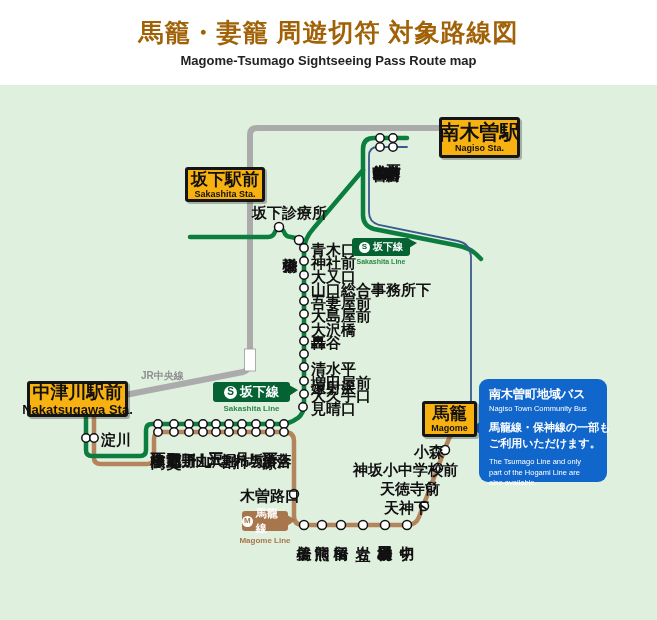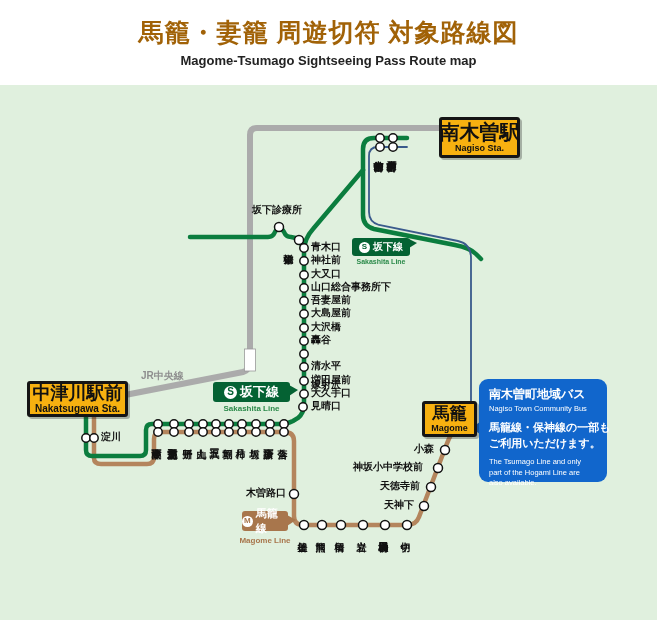--- a/index.html
+++ b/index.html
@@ -2,21 +2,21 @@
 <html><head>
 <meta charset="utf-8">
 <style>
   html,body{margin:0;padding:0;}
   body{width:657px;height:620px;font-family:"Liberation Sans","DejaVu Sans",sans-serif;background:#fff;overflow:hidden;}
   .header{position:absolute;left:0;top:0;width:657px;height:85px;background:#fff;text-align:center;}
   .title-ja{margin-top:16px;font-size:25px;font-weight:bold;color:#a16207;letter-spacing:1px;}
   .title-en{margin-top:4px;font-size:13px;font-weight:bold;color:#222;}
   .map{position:absolute;left:0;top:85px;width:657px;height:535px;background:#e0f0de;}
   .map svg{position:absolute;left:0;top:0;}
-  .lbl{position:absolute;font-size:10px;font-weight:bold;color:#111;white-space:nowrap;line-height:1;}
+  .lbl{position:absolute;font-size:15px;font-weight:bold;color:#111;white-space:nowrap;line-height:1;}
   .vlbl{writing-mode:vertical-rl;text-orientation:upright;letter-spacing:0px;}
   .jr-lbl{color:#8f8f8f;font-size:10px;}
   .ybox{position:absolute;background:#f7b110;border:3px solid #151515;border-radius:3px;box-sizing:border-box;display:flex;flex-direction:column;align-items:center;justify-content:center;box-shadow:2px 2px 0 rgba(30,30,30,.30);z-index:3;}
   .ybox .ja{font-weight:bold;line-height:1;color:#111;white-space:nowrap;}
   .ybox .en{font-weight:bold;font-size:9px;line-height:1;margin-top:2px;color:#111;white-space:nowrap;}
   .badge{position:absolute;display:flex;align-items:center;justify-content:center;gap:3px;border-radius:3px;color:#fff;font-weight:bold;z-index:2;}
   .badge .ic{background:#fff;border-radius:50%;display:flex;align-items:center;justify-content:center;font-weight:bold;line-height:1;}
   .badge-en{position:absolute;font-weight:bold;text-align:center;z-index:2;}
   .g-badge{background:#046233;}
   .b-badge{background:#a8764c;}
@@ -182,23 +182,27 @@
     <span class="ic" style="width:11px;height:11px;font-size:8px;color:#a8764c;">M</span>
     <span>馬籠線</span>
     <span class="tail" style="right:-8px;top:4px;border-top:5px solid transparent;border-bottom:6px solid transparent;border-left:9px solid #a8764c;"></span>
   </div>
   <div class="badge-en" style="left:235px;top:451px;width:60px;font-size:8px;color:#a8764c;">Magome Line</div>
 
   <div class="ybox" style="left:407px;top:32px;width:81px;height:41px;margin-left:32px;">
     <span class="ja" style="font-size:20px;">南木曽駅</span>
     <span class="en">Nagiso Sta.</span>
   </div>
+  <div class="ybox" style="left:185px;top:82px;width:80px;height:35px;">
+    <span class="ja" style="font-size:17px;">坂下駅前</span>
+    <span class="en">Sakashita Sta.</span>
+  </div>
   <div class="ybox" style="left:27px;top:296px;width:101px;height:36px;">
     <span class="ja" style="font-size:18px;">中津川駅前</span>
-    <span class="en" style="font-size:10px;">Nakatsugawa Sta.</span>
+    <span class="en" style="font-size:13px;">Nakatsugawa Sta.</span>
   </div>
   <div class="ybox" style="left:422px;top:316px;width:55px;height:36px;">
     <span class="ja" style="font-size:17px;">馬籠</span>
     <span class="en">Magome</span>
   </div>
 
   <div class="info">
     <span class="tail"></span>
     <div class="t-ja">南木曽町地域バス</div>
     <div class="t-en">Nagiso Town Community Bus</div>

